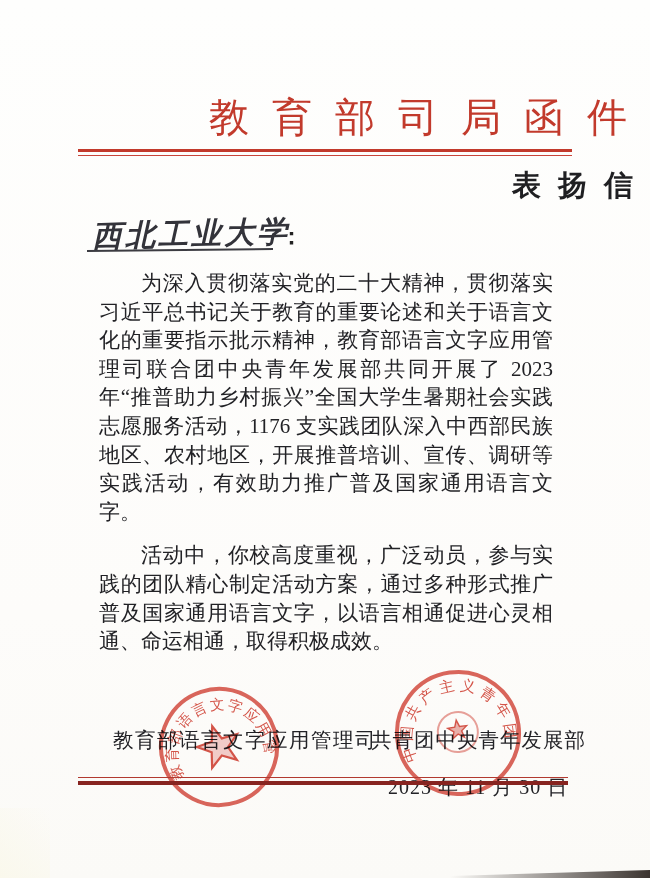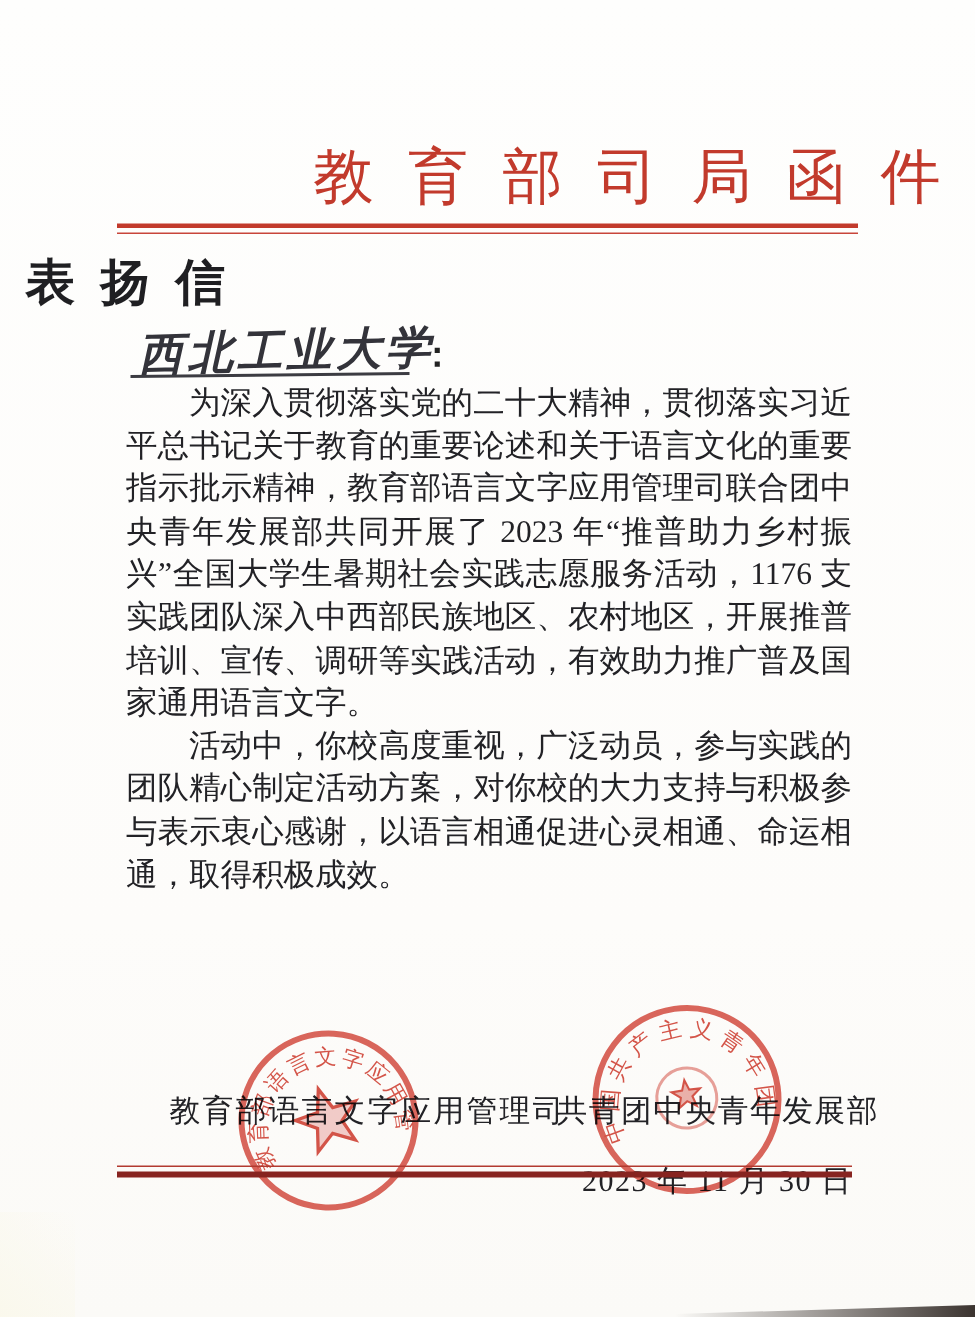--- a/index.html
+++ b/index.html
@@ -18,22 +18,22 @@
     letter-spacing: 23px; text-indent: 23px;
     color: #c23a2c;
   }
   .rule-top {
     position: absolute; left: 78px; top: 149px; width: 494px; height: 3px;
     border-top: 3px solid #c23a2c;
     border-bottom: 1px solid #c8453a;
   }
   .doc-title {
     position: absolute; left: 0; top: 166px; width: 100%;
-    text-align: left;
-    font-size: 33px; font-weight: bold;
+    text-align: right;
+    font-size: 29px; font-weight: bold;
     letter-spacing: 17px; text-indent: 17px;
     color: #1f1f22;
   }
   .recipient-name {
     position: absolute; left: 92px; top: 214px;
     font-size: 30px; font-style: italic; font-weight: bold;
     letter-spacing: 3px; color: #33333a;
     transform: rotate(-1.5deg);
     white-space: nowrap;
   }
@@ -44,21 +44,21 @@
   .recipient-colon {
     position: absolute; left: 280px; top: 221px;
     font-size: 23px; font-weight: bold; color: #222;
   }
   .body-text {
     position: absolute; left: 84px; top: 254px; width: 484px;
     font-size: 21px; line-height: 28.6px;
     text-align: justify;
     color: #222226;
   }
-  .body-text p { margin: 0; text-indent: 2em; }
+  .body-text p { margin: 15px; text-indent: 2em; }
   .sign-left {
     position: absolute; left: 113px; top: 726px;
     font-size: 20.5px; letter-spacing: 1.5px; color: #222226;
     white-space: nowrap;
   }
   .sign-right {
     position: absolute; left: 359px; top: 726px;
     font-size: 20.5px; letter-spacing: 1px; color: #222226;
     white-space: nowrap;
     margin-left: 12px;
@@ -105,21 +105,21 @@
   <div class="rule-top"></div>
 
   <div class="doc-title">表扬信</div>
 
   <div class="recipient-name">西北工业大学</div>
   <div class="recipient-underline"></div>
   <div class="recipient-colon">：</div>
 
   <div class="body-text">
     <p>为深入贯彻落实党的二十大精神，贯彻落实习近平总书记关于教育的重要论述和关于语言文化的重要指示批示精神，教育部语言文字应用管理司联合团中央青年发展部共同开展了 2023 年“推普助力乡村振兴”全国大学生暑期社会实践志愿服务活动，1176 支实践团队深入中西部民族地区、农村地区，开展推普培训、宣传、调研等实践活动，有效助力推广普及国家通用语言文字。</p>
-    <p>活动中，你校高度重视，广泛动员，参与实践的团队精心制定活动方案，对你校的大力支持与积极参与表示衷心感谢，以语言相通促进心灵相通、命运相通，取得积极成效。</p>
+    <p>活动中，你校高度重视，广泛动员，参与实践的团队精心制定活动方案，通过多种形式推广普及国家通用语言文字，以语言相通促进心灵相通、命运相通，取得积极成效。</p>
   </div>
 
   <div class="sign-left">教育部语言文字应用管理司</div>
   <div class="sign-right">共青团中央青年发展部</div>
   <div class="sign-date">2023 年 11 月 30 日</div>
 
   <svg class="seal seal-left" width="132" height="128" viewBox="0 0 132 128">
     <circle cx="66" cy="64" r="58" fill="none" stroke="#cf372a" stroke-width="4" opacity="0.9"></circle>
     <polygon points="66,42 71.3,56.7 87,57.2 74.6,66.8 79,81.8 66,73 53,81.8 57.4,66.8 45,57.2 60.7,56.7" fill="rgba(207,55,42,0.28)" stroke="#cf372a" stroke-width="2.2"></polygon>
     <path id="seal-left-arc" d="M 23.5 82 A 44 44 0 1 1 108.5 82" fill="none"></path>

